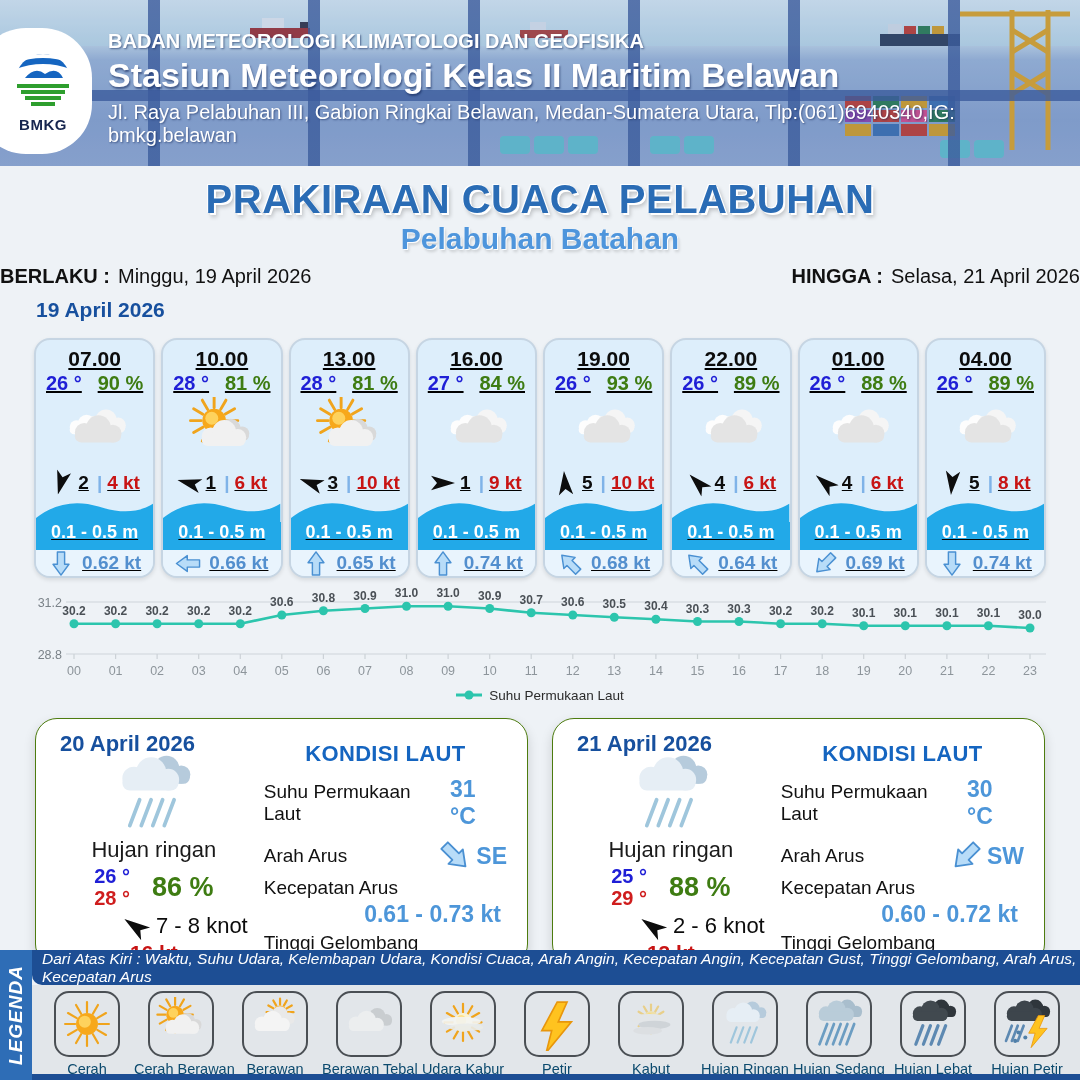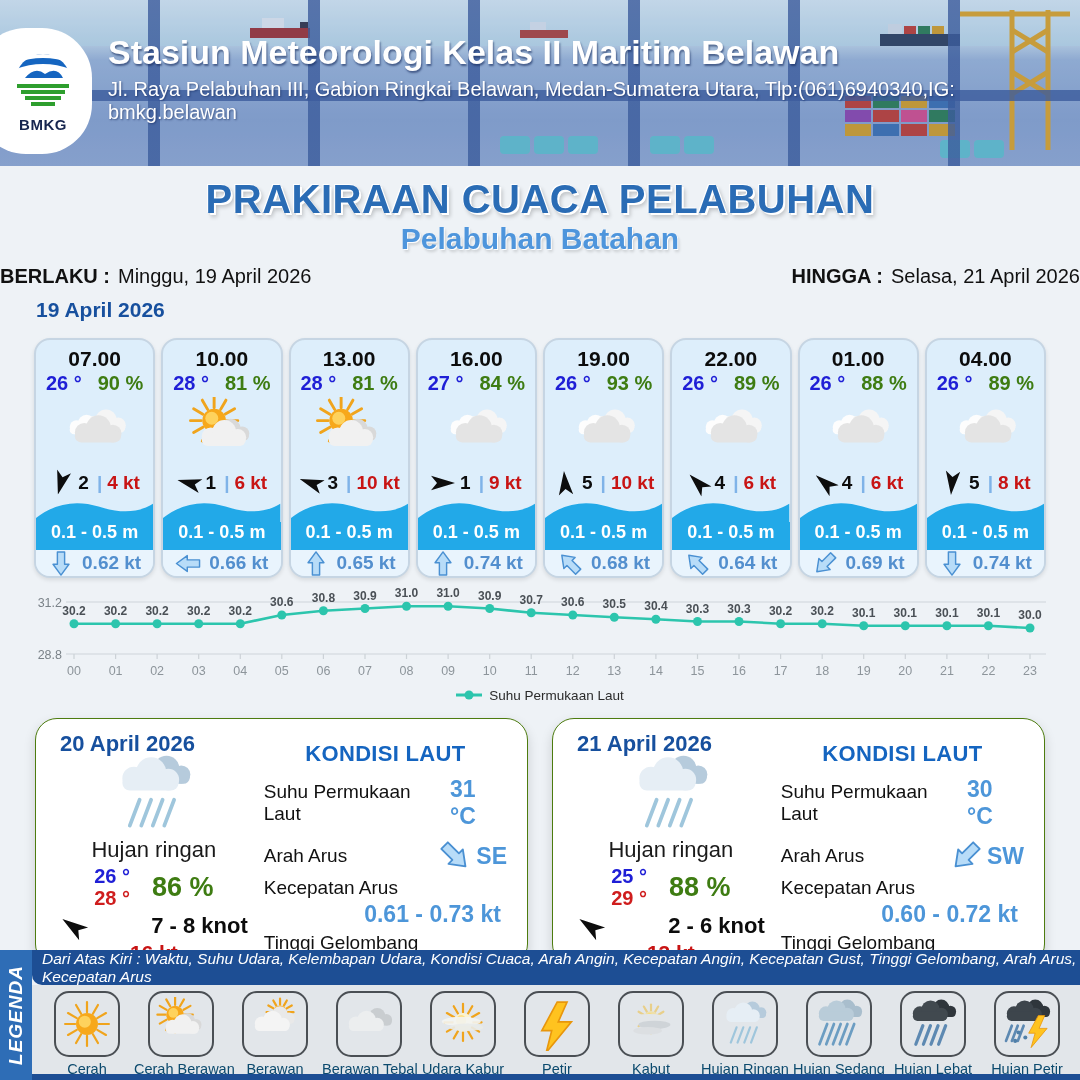--- a/index.html
+++ b/index.html
@@ -31,21 +31,21 @@
   .main-title { font-size:40px; font-weight:bold; color:#2a6cb5; letter-spacing:.5px; line-height:46px;
     text-shadow:2px 2px 0 #fff, -1px -1px 0 #fff, 3px 4px 4px rgba(0,0,0,.22); }
   .sub-title { font-size:30px; font-weight:bold; color:#4e95dc; line-height:34px;
     text-shadow:1px 1px 0 #fff, 2px 3px 3px rgba(0,0,0,.15); }
   .validity { display:flex; justify-content:space-between; gap:80px; margin-top:6px; font-size:20px; color:#111; height:28px; align-items:center;}
   .validity b { font-weight:bold; margin-right:8px; }
   .date-label { margin:8px 0 16px 36px; font-size:21px; font-weight:bold; color:#17509e; }
   
   .cards-row { display:flex; gap:6px; margin:0 34px; }
   .card { flex:1; height:240px; background:#ddeefb; border:2px solid #c6d5e3; border-radius:16px;
-    overflow:hidden; display:flex; flex-direction:column; box-shadow:0 2px 4px rgba(0,0,0,.10); }
+    overflow:hidden; display:flex; flex-direction:column; box-shadow:0 2px 4px rgba(0,0,0,.10);text-decoration:underline; }
   .card .time { text-align:center; font-weight:bold; font-size:21px; color:#0c0c0c; margin-top:7px; height:26px; }
   .tr-row { display:flex; justify-content:space-between; padding:0 10px; font-size:20px; font-weight:bold; height:26px; }
   .temp { color:#1f1fd6; } .rh { color:#3e7c12; }
   .icon-wrap { height:76px; display:flex; align-items:center; justify-content:center; }
   .wind-row { display:flex; align-items:center; justify-content:center; gap:5px; font-size:19px; font-weight:bold; height:30px; color:#0c0c0c; }
   .wind-row .divider { color:#7fb3e8; font-weight:bold; margin-left:3px; }
   .wind-row .gust { color:#c81414; }
   .wave-top { display:block; width:100%; height:26px; margin-top:1px; }
   .wave-band { background:#22a9e8; color:#fff; text-align:center; font-weight:bold; font-size:18px; padding-bottom:7px; margin-top:-1px; }
   .current-row { background:#e9f4fd; flex:1; display:flex; align-items:center; justify-content:center; gap:8px;
@@ -59,21 +59,21 @@
   .daily-card { flex:1; height:248px; background:#fff; border:1px solid #4d7c0f; border-radius:22px;
     box-shadow:0 5px 12px rgba(0,0,0,.15); display:flex; padding:12px 20px 10px 24px; }
   .d-left { width:42%; display:flex; flex-direction:column; }
   .d-date { font-size:22px; font-weight:bold; color:#17509e; }
   .d-icon { height:86px; display:flex; align-items:center; justify-content:center; margin-top:-6px; }
   .d-cond { font-size:22px; color:#1a1a1a; text-align:center; }
   .d-tr { display:flex; align-items:center; justify-content:center; gap:22px; margin-top:2px; }
   .d-temps { font-size:20px; font-weight:bold; line-height:22px; }
   .t-min { color:#1f1fd6; } .t-max { color:#cf1d1d; }
   .d-rh { font-size:27px; font-weight:bold; color:#3e7c12; }
-  .d-wind { display:flex; align-items:center; justify-content:space-between; gap:8px; font-size:22px; font-weight:bold; color:#0c0c0c; margin-top:4px; }
+  .d-wind { display:flex; align-items:center; justify-content:flex-end; gap:8px; font-size:22px; font-weight:normal; color:#0c0c0c; margin-top:4px; }
   .d-gust { font-size:21px; font-weight:bold; color:#c81414; text-align:center; margin-top:2px; }
   .d-right { flex:1; padding-left:16px; padding-top:10px; position:relative; }
   .k-head { font-size:22px; font-weight:bold; color:#1565c0; letter-spacing:.3px;text-align:center; }
   .k-row { display:flex; justify-content:space-between; align-items:center; margin-top:9px; }
   .k-label { font-size:19px; color:#111; }
   .k-val { font-size:23px; font-weight:bold; color:#4d96d9; }
   .k-dirbox { display:flex; align-items:center; gap:4px; }
   .k-speed-line { text-align:right; margin-top:2px; padding-right:6px; }
   .k-wave { position:relative; width:200px; margin-left:auto; margin-top:2px; }
   .k-wave-text { position:absolute; left:0; right:0; bottom:8px; text-align:center; color:#fff; font-weight:bold; font-size:21px; }
@@ -174,20 +174,21 @@
             <rect x="10" y="40" width="44" height="4"></rect>
           <rect x="14" y="46" width="36" height="4"></rect>
             <rect x="20" y="52" width="24" height="4"></rect>
         </g>
       </g>
     </svg>
     <div class="bmkg-label">BMKG</div>
   </div>
 
   <div class="banner-text">
+    <div class="l1">BADAN METEOROLOGI KLIMATOLOGI DAN GEOFISIKA</div>
     <div class="l2">Stasiun Meteorologi Kelas II Maritim Belawan</div>
     <div class="l3">Jl. Raya Pelabuhan III, Gabion Ringkai Belawan, Medan-Sumatera Utara, Tlp:(061)6940340,IG: bmkg.belawan</div>
   </div>
 </div>
 
 <div class="title-block">
   <div class="main-title">PRAKIRAAN CUACA PELABUHAN</div>
   <div class="sub-title">Pelabuhan Batahan</div>
   <div class="validity">
     <span><b>BERLAKU :</b><span>Minggu, 19 April 2026</span></span>

